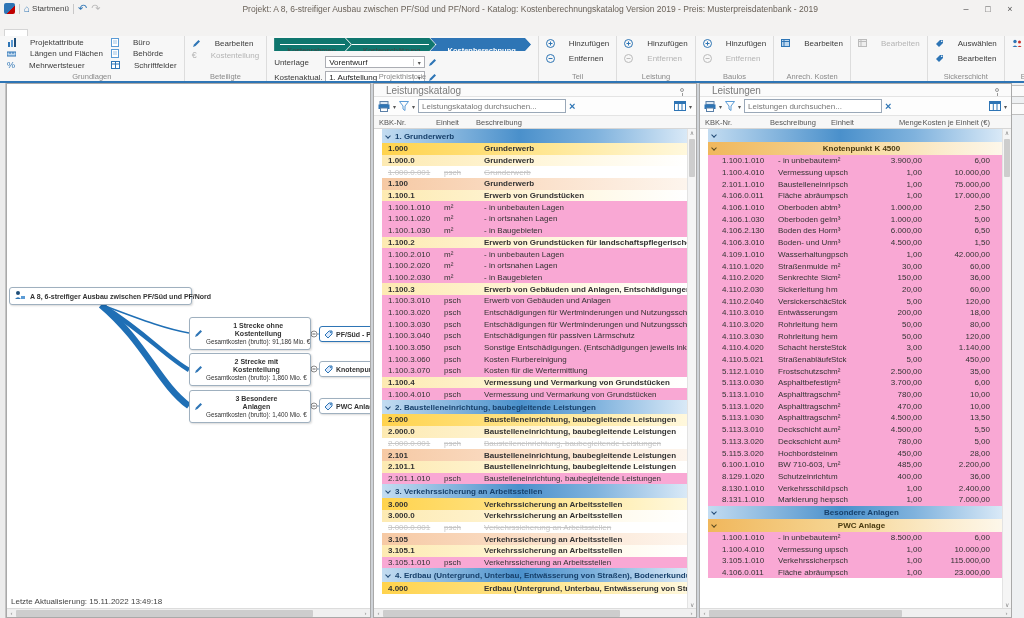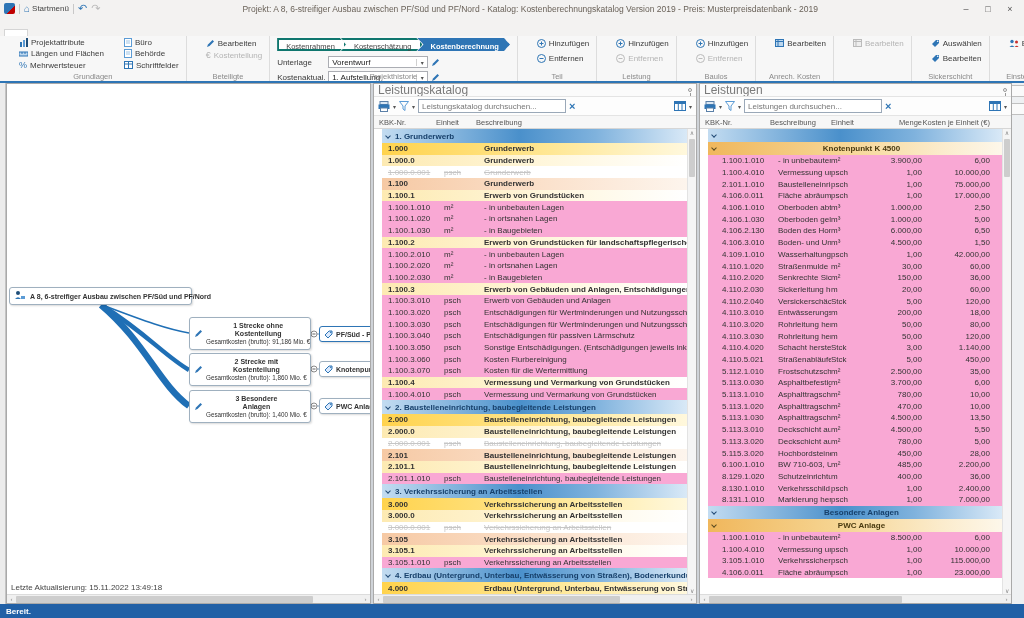--- a/index.html
+++ b/index.html
@@ -23,29 +23,29 @@
   
   .menutabs { height:19px; background:#f3f2f1; display:flex; align-items:flex-end; padding-left:4px; flex:0 0 auto; }
   .mtab { padding:3px 11px 3px; font-size:9px; color:#3b3b3b; }
   .mtab.kind-active { background:#fff; border:1px solid #d5d5d5; border-bottom:none; color:#1f4e79; }
 
   
   .ribbon { height:47px; background:#f7f7f7; border-bottom:2px solid #2e75b5; display:flex; flex:0 0 auto; overflow:hidden; }
   .rgroup { position:relative; border-right:1px solid #ddd; padding:2px 7px 11px 7px; display:flex; gap:8px; }
   .glabel { position:absolute; bottom:0; left:0; right:0; text-align:center; font-size:7.5px; color:#8a8a8a; white-space:nowrap; }
   .rcol { display:flex; flex-direction:column; justify-content:flex-start; gap:2px; }
-  .sbtn { display:flex; align-items:center; gap:3px; font-size:8px; color:#3b3b3b; height:10px; white-space:nowrap;margin-left:12px; }
+  .sbtn { display:flex; align-items:center; gap:14px; font-size:8px; color:#3b3b3b; height:10px; white-space:nowrap; }
   .sbtn.disabled { color:#b4b4b4; }
   .iglyph { font-size:9px; line-height:9px; }
   .blue { color:#2e75b5; } .gray { color:#b4b4b4; }
   svg.ic { flex:0 0 auto; }
 
   
   .crumbrow { display:flex; height:13px; margin-bottom:2px; }
-  .crumb { font-size:7.5px; line-height:13px; padding:0 9px 0 11px; background:#fff; border:2px solid #0f766e; color:#444;
+  .crumb { font-size:7.5px; line-height:13px; padding:0 9px 0 11px; background:#fff; border:6px solid #0f766e; color:#444;
            clip-path:polygon(0 0, calc(100% - 6px) 0, 100% 50%, calc(100% - 6px) 100%, 0 100%, 6px 50%); margin-left:-5px; }
   .crumb:first-child { clip-path:polygon(0 0, calc(100% - 6px) 0, 100% 50%, calc(100% - 6px) 100%, 0 100%); margin-left:0; padding-left:7px; }
   .crumb.active { background:#2e75b5; color:#fff; border-color:#2e75b5; font-weight:bold; }
   .comborow { display:flex; align-items:center; gap:3px; height:12px; margin-top:1px; }
   .combolabel { width:48px; font-size:8px; color:#3b3b3b; }
   .combo { width:100px; height:12px; background:#fff; border:1px solid #abadb3; display:flex; align-items:center; }
   .combo .val { flex:1; font-size:8px; padding-left:3px; color:#222; }
   .combo .dd { width:11px; border-left:1px solid #d0d0d0; text-align:center; font-size:6px; color:#555; }
 
   .aktbtn { width:92px; height:12px; background:#fff; border:1px solid #8a8a8a; font-size:8px; font-weight:bold; text-align:center; line-height:11px; color:#222; position:relative; }
@@ -82,21 +82,21 @@
 
   
   .hscroll { height:9px; background:#f0f0f0; border-top:1px solid #dcdcdc; display:flex; align-items:center; flex:0 0 auto; }
   .hscroll .arrow { width:9px; text-align:center; font-size:6px; color:#888; line-height:9px; }
   .hscroll .track { flex:1; height:9px; position:relative; }
   .hthumb { position:absolute; top:1px; bottom:1px; background:#cdcdcd; border-radius:1px; }
   .vscroll { position:absolute; right:0; top:0; bottom:0; width:9px; background:#f5f5f5; border-left:1px solid #e3e3e3; font-size:6px; color:#888; text-align:center; }
   .vthumb { position:absolute; left:1px; right:1px; top:10px; height:38px; background:#cdcdcd; border-radius:1px; }
 
   
-  .pcaption { height:12px; display:flex; align-items:center; justify-content:space-between; padding:0 4px; font-size:12px; color:#7a7a7a; background:#fbfbfb; flex:0 0 auto; }
+  .pcaption { height:12px; display:flex; align-items:center; justify-content:space-between; padding:0 12px; font-size:10px; color:#7a7a7a; background:#fbfbfb; flex:0 0 auto; }
   .pin { width:4px; height:4px; border:1px solid #999; border-radius:50%; position:relative; }
   .pin::after { content:""; position:absolute; top:4px; left:1px; width:1px; height:3px; background:#999; }
   .ptoolbar { height:20px; display:flex; align-items:center; gap:3px; padding:0 4px; border-top:1px solid #e4e4e4; border-bottom:1px solid #e4e4e4; background:#fdfdfd; flex:0 0 auto; }
   .ddarrow { font-size:6px; color:#555; }
   .searchbox { height:14px; border:1px solid #9aa8b8; background:#fff; font-size:8px; padding:0 3px; color:#333; font-family:"Liberation Sans",sans-serif; }
   .searchbox::placeholder { color:#777; }
   .cat-panel .searchbox { width:148px; } .asg-panel .searchbox { width:138px; }
   .clearx { color:#2e75b5; font-size:11px; font-weight:bold; line-height:11px; }
   .tspacer { flex:1; }
 
@@ -1143,23 +1143,20 @@
       </div>
     </div>
 
     <div class="sidetabs">
 
     <div class="vtab kind-normal"></div>
         <div class="vtab kind-normal"></div>
       </div>
   </div>
 
-  <div class="statusbar">
-    <span>Bereit.</span>
-  </div>
 
 </div>
 
 <style>
   
   .trow .gtext { display:none; }
   .trow.kind-band .gtext, .trow.kind-grouphdr .gtext { display:block;text-align:center; }
   .trow.kind-band .r-desc:not(.gtext), .trow.kind-grouphdr .r-desc:not(.gtext) { display:none; }
 </style>
 

